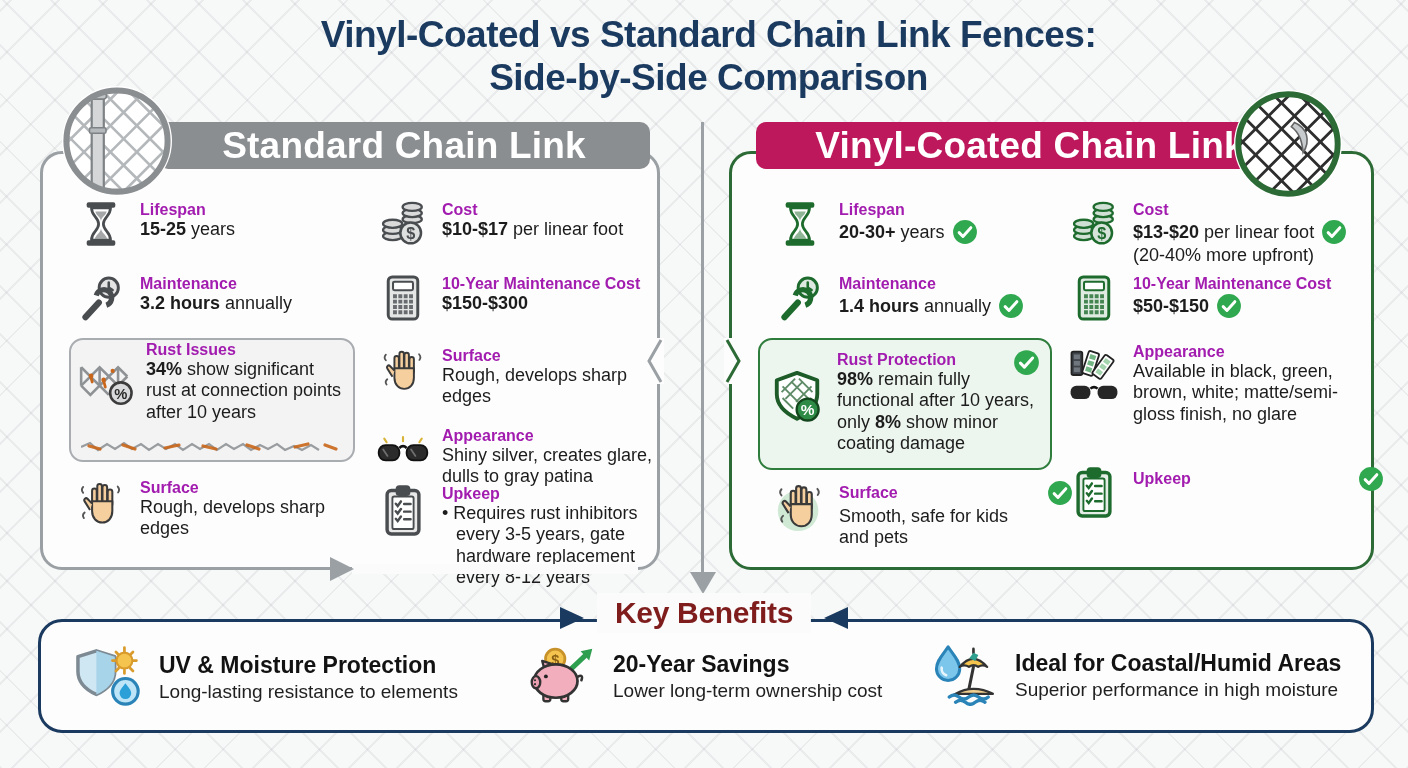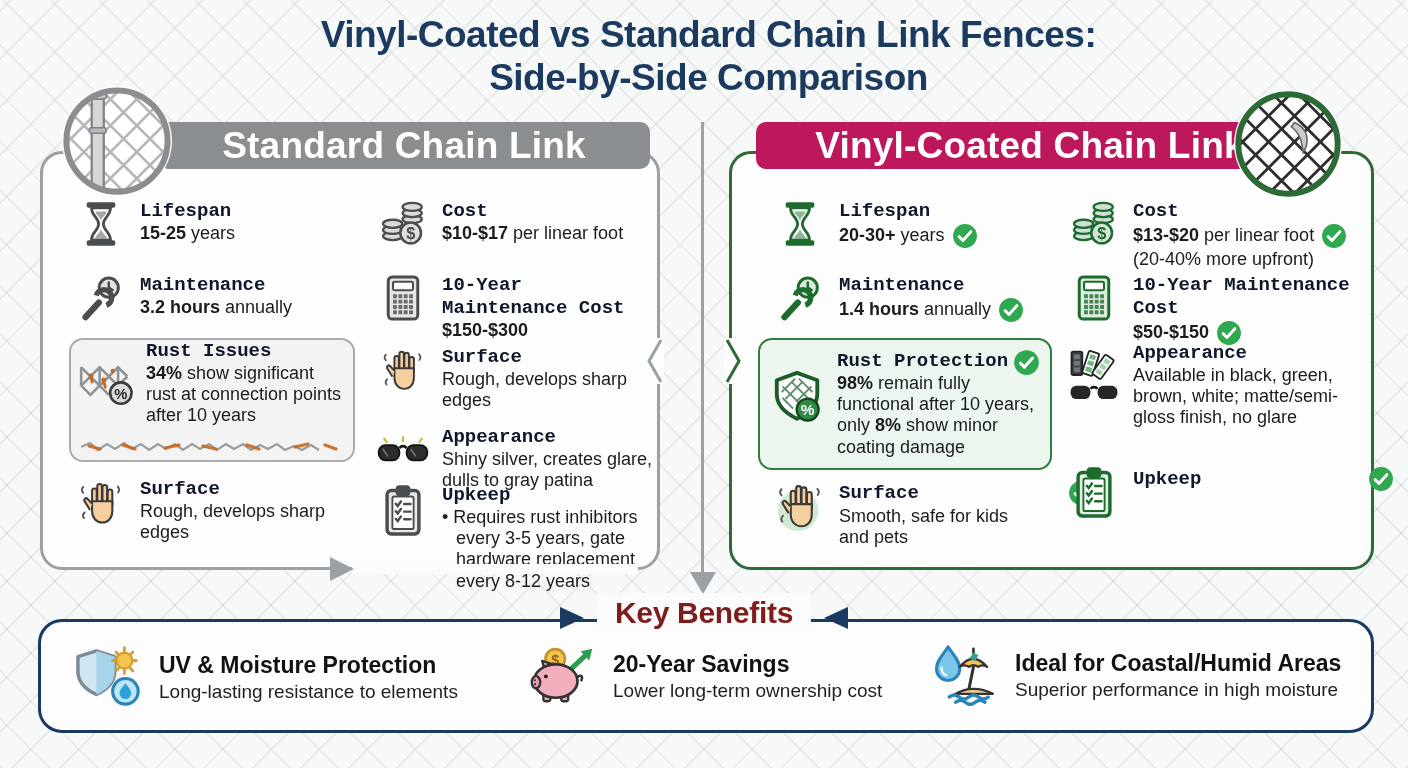--- a/index.html
+++ b/index.html
@@ -38,21 +38,21 @@
     border-left:13px solid transparent; border-right:13px solid transparent; border-top:22px solid #9aa0a4; }
 
   .notch-mask { width:13px; height:46px; background:#fdfdfd; z-index:5; }
   .bottom-gap { left:352px; top:564px; width:286px; height:10px; background:#fbfbfc; z-index:5; }
   .std-arrow { left:330px; top:557px; width:0; height:0; z-index:6;
     border-top:12px solid transparent; border-bottom:12px solid transparent; border-left:24px solid #9aa0a4; }
 
   
   .kv { display:flex; gap:11px; position:absolute; }
   .kv .ic { flex:0 0 56px; display:flex; justify-content:center; align-items:flex-start; }
-  .lbl { font-size:19px; font-weight:bold; color:#0f172a; line-height:1.2;font-family:Liberation Mono, monospace; }
+  .lbl { font-size:16px; font-weight:bold; color:#a21caf; line-height:1.2; }
   .val { font-size:18px; color:#1c1c1c; line-height:1.18; }
   .val b { font-weight:bold; }
   .ckrow { display:inline-flex; align-items:center; gap:7px; }
   .bullet { padding-left:14px; text-indent:-14px; }
   .col-gray { color:#4a4d50; }
   .col-green { color:#1e6b2e; }
 
   .spec-box { position:absolute; border-radius:14px; }
   .spec-box.rust-std { left:26px; top:184px; width:286px; height:124px; background:#f3f3f4; border:2.5px solid #a9acb0; }
   .spec-box.rust-vin { left:26px; top:184px; width:294px; height:132px; background:#edf6ee; border:2.5px solid #2e7d3c; }

